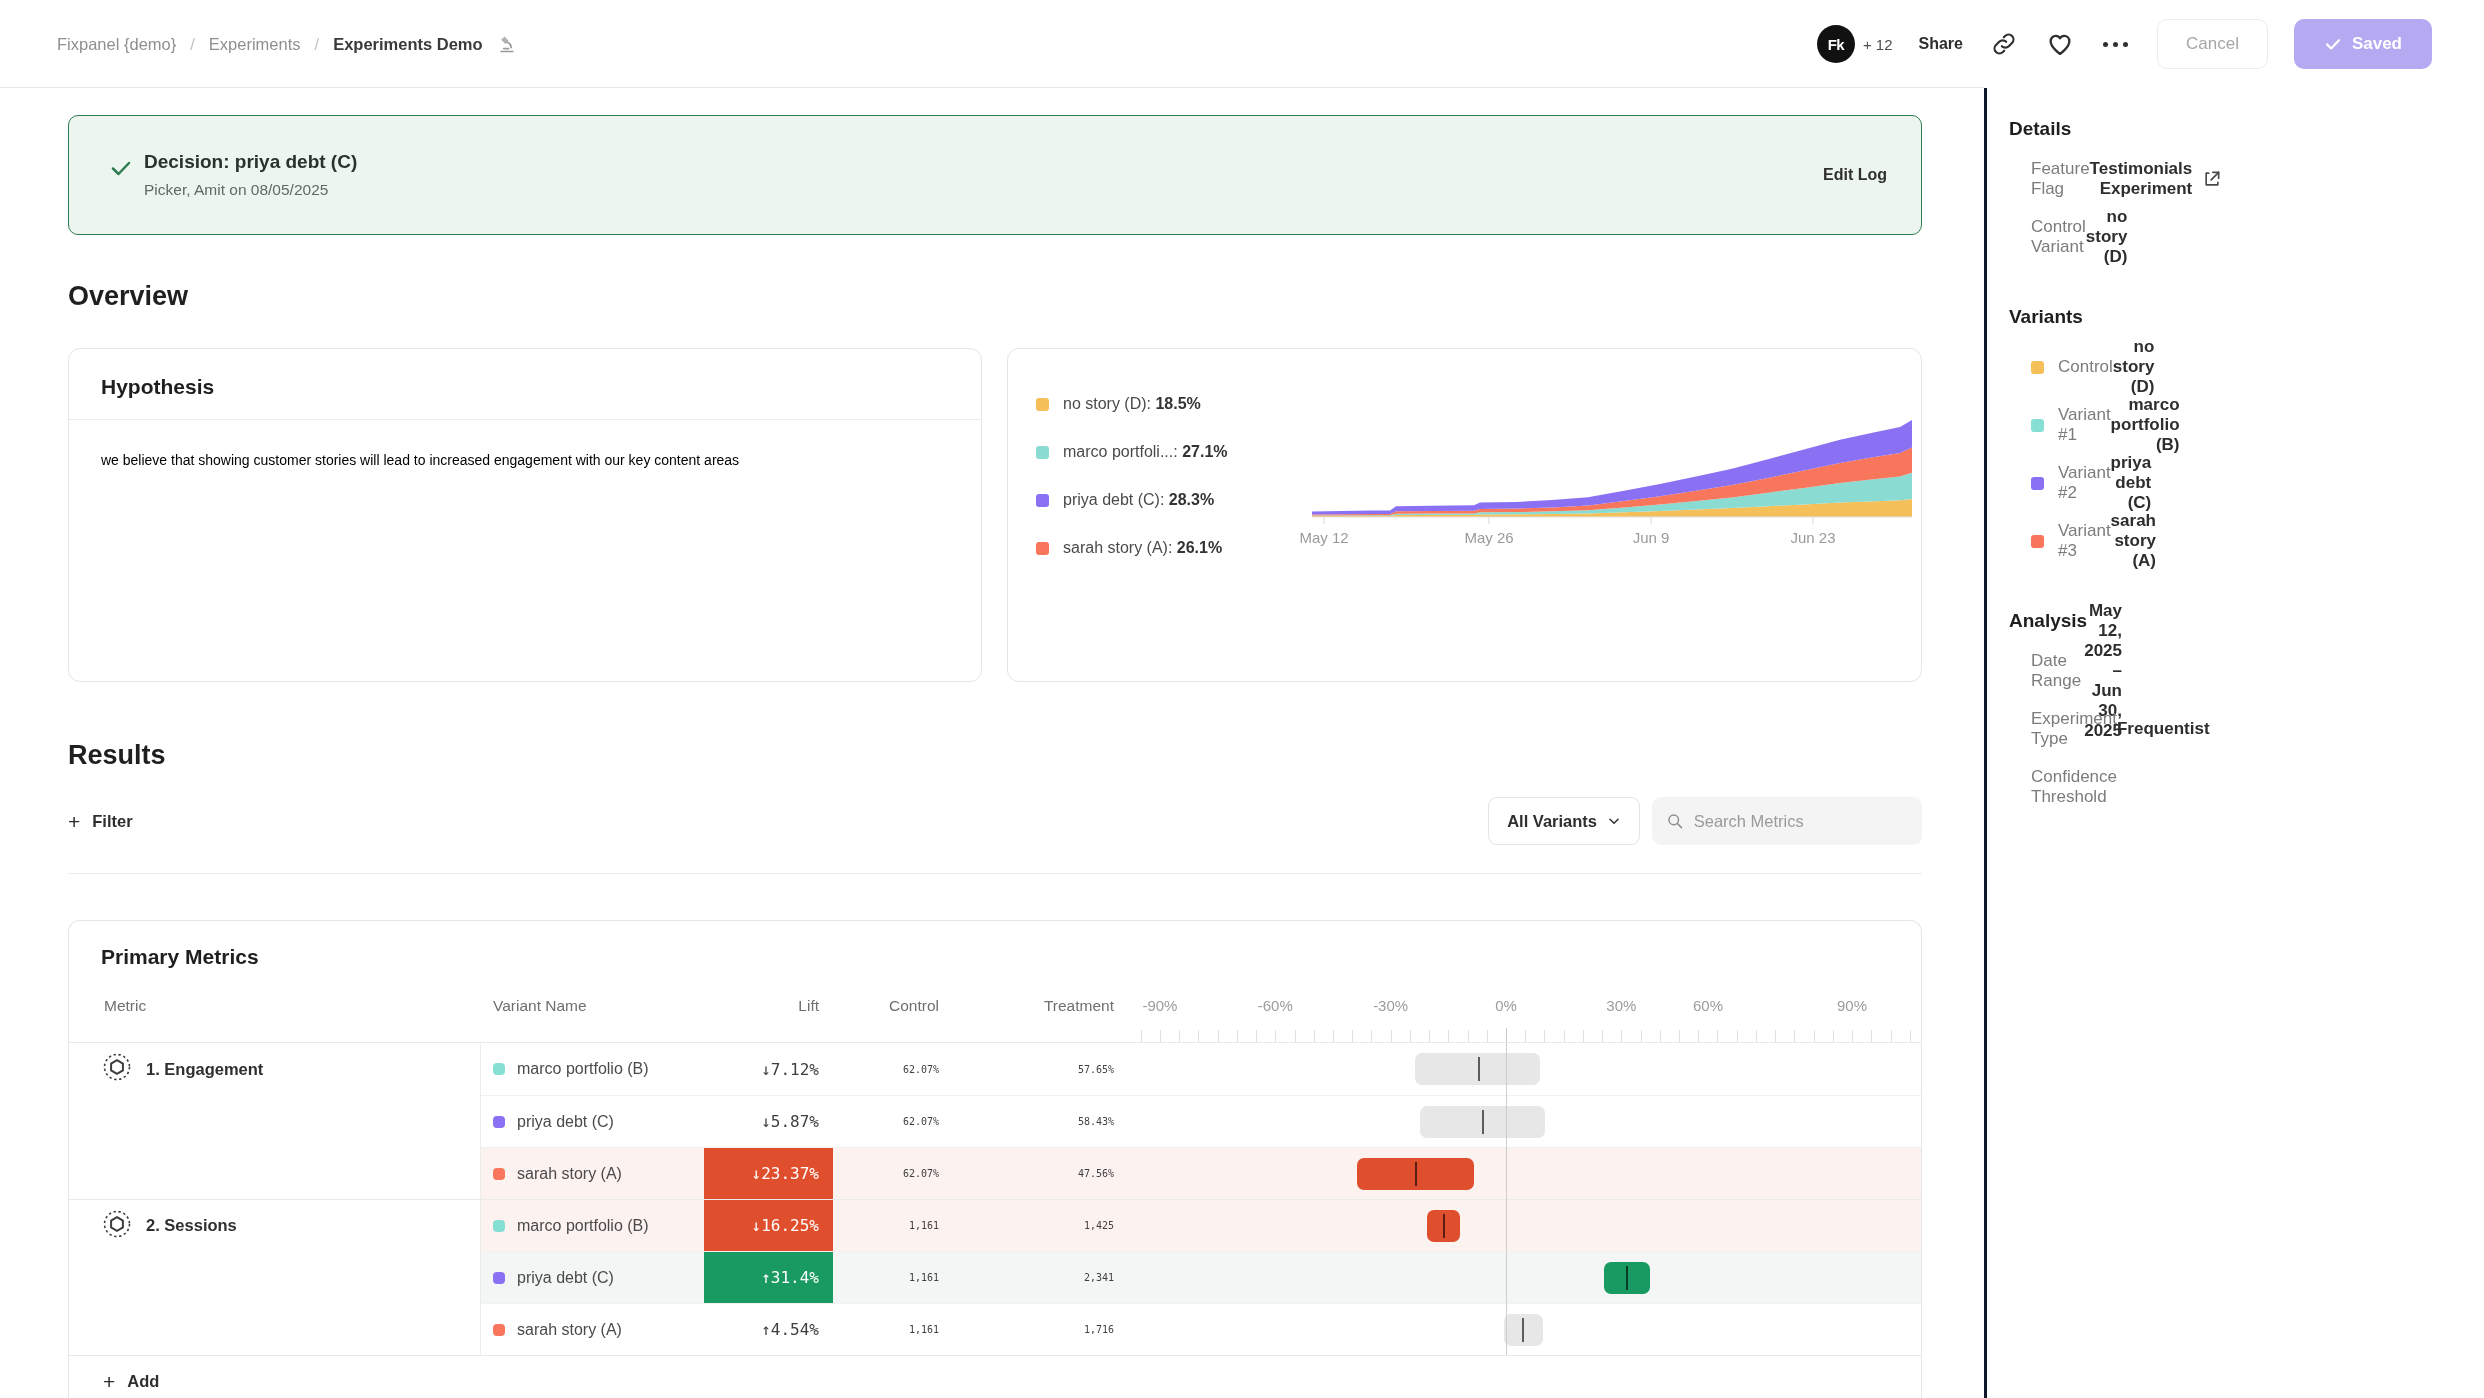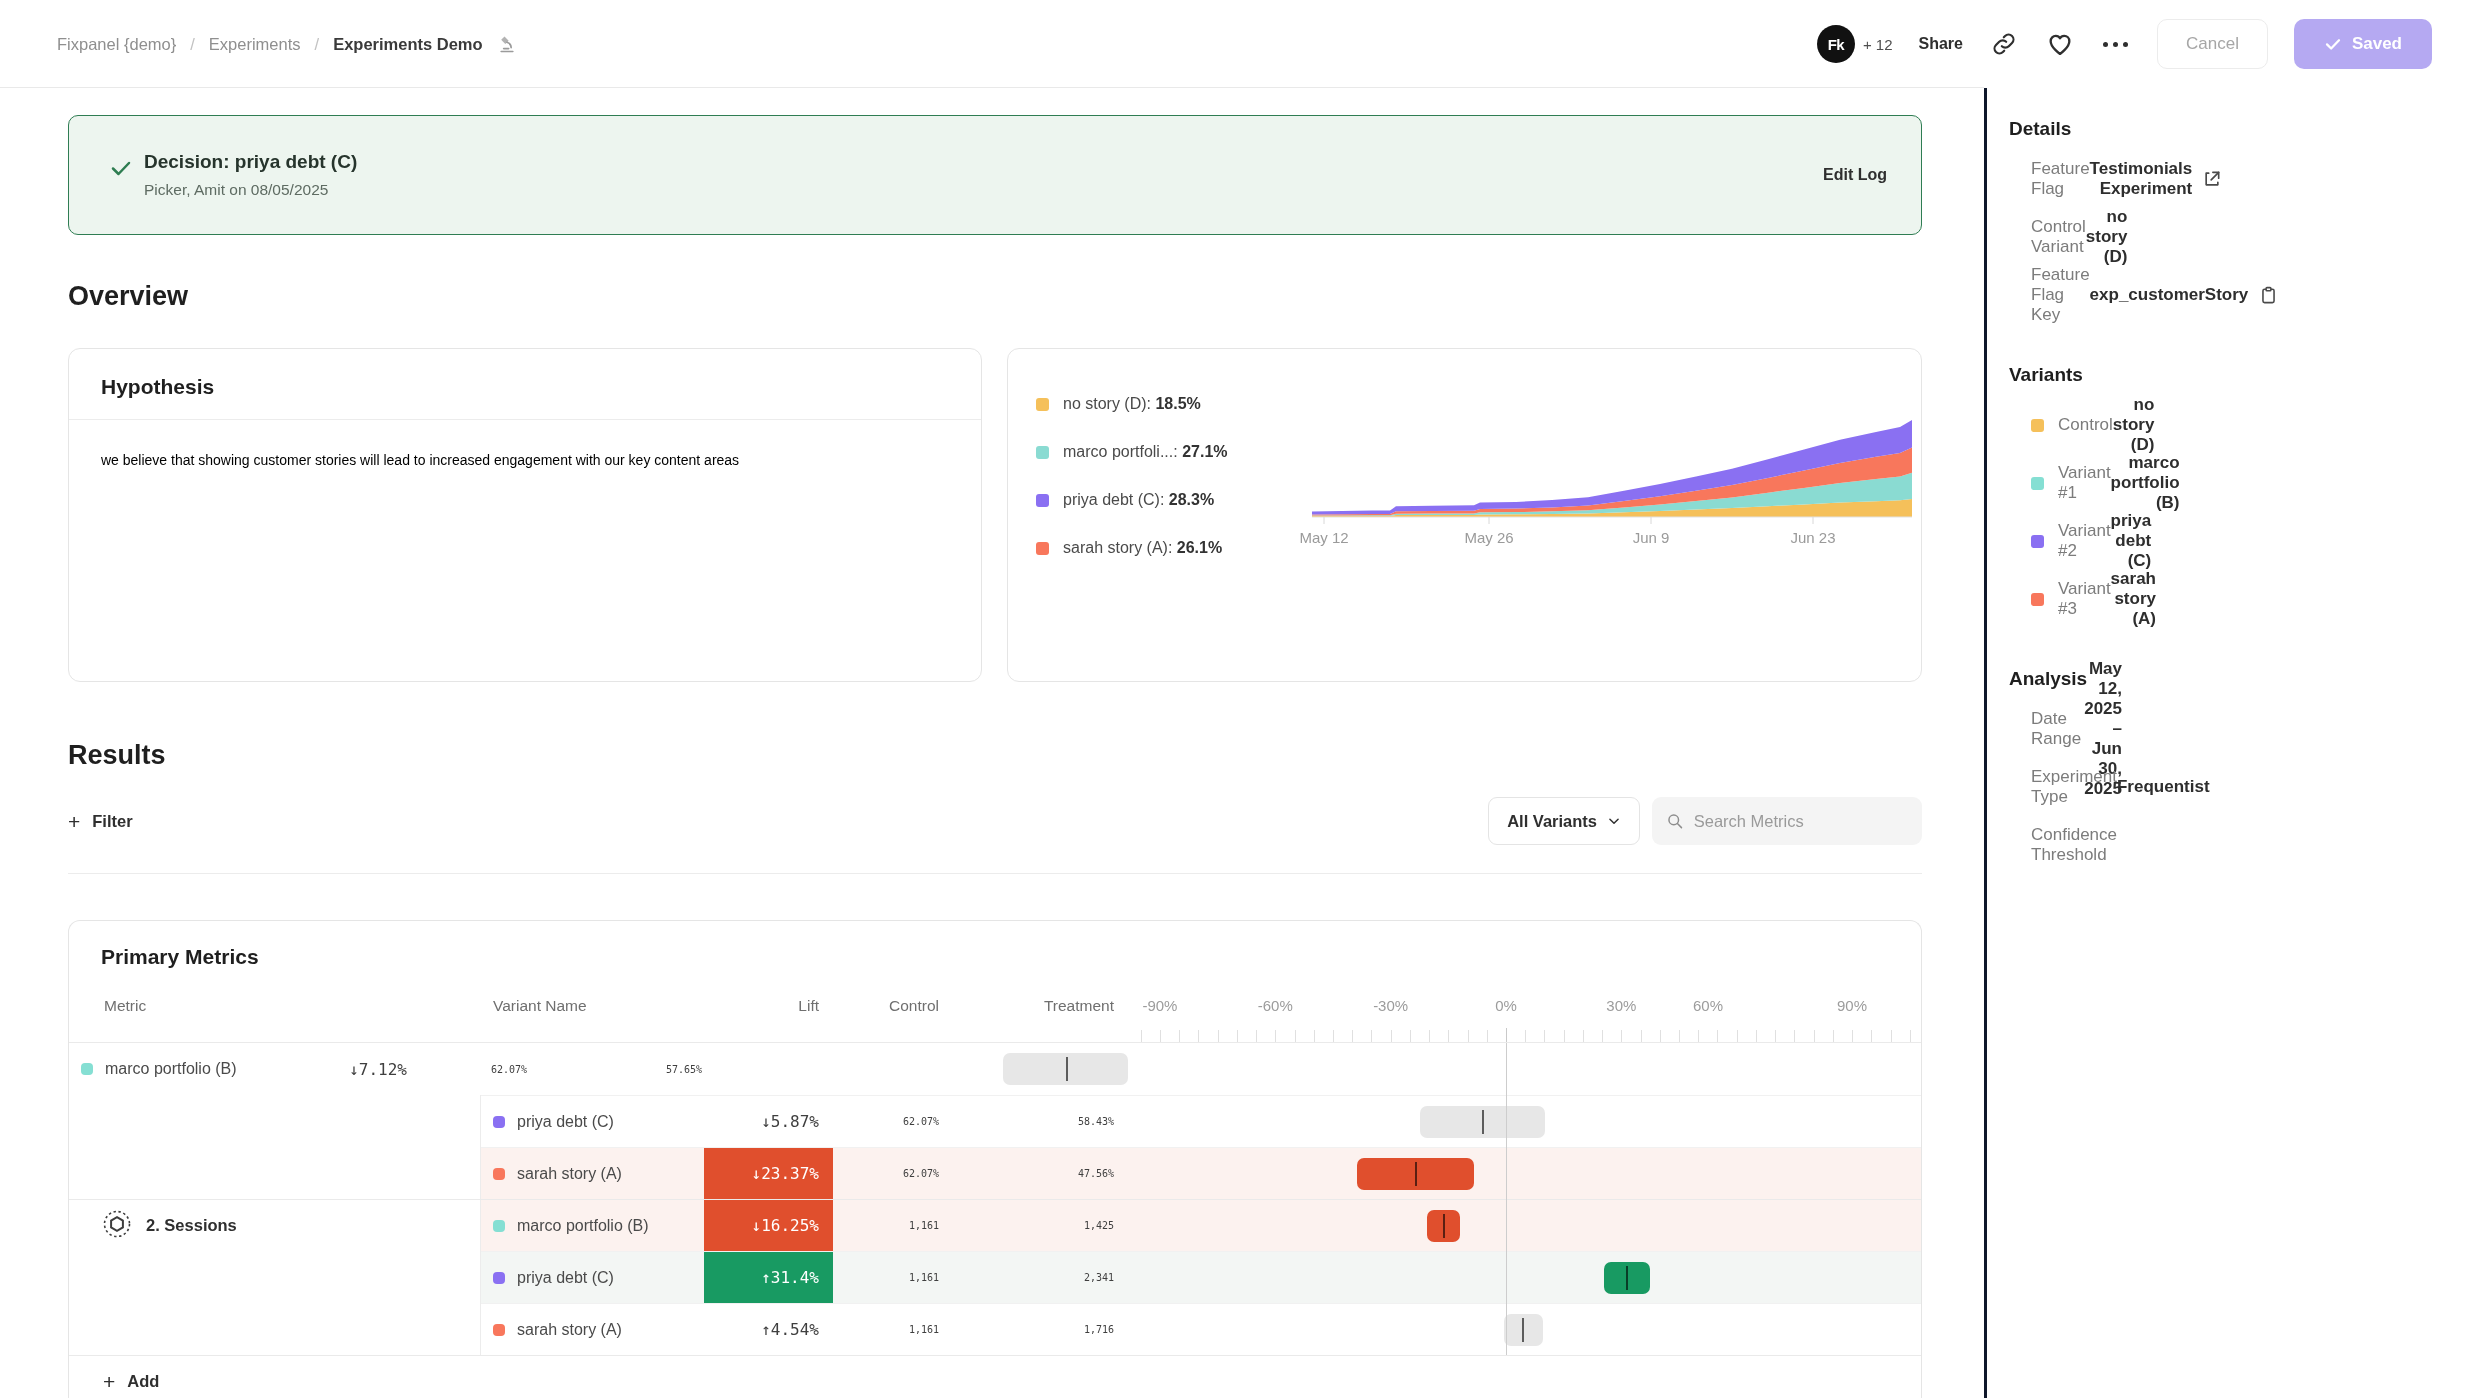--- a/index.html
+++ b/index.html
@@ -325,20 +325,27 @@
               <span class="tick" style="left: 704.825px;"></span>
               <span class="tick" style="left: 724.05px;"></span>
               <span class="tick" style="left: 743.275px;"></span>
               <span class="tick" style="left: 762.5px;"></span>
               <span class="tick" style="left: 781.725px;"></span>
             </div>
         </div>
         <div class="tbl-body" id="tbl-body">
             <div class="zero-line" style="left: 1437px;"></div>
             <div class="trow">
+              <div class="metric-cell">
+                <span><svg class="metric-icon" width="30" height="30" viewBox="0 0 30 30" fill="none">
+                    <circle cx="15" cy="15" r="12.5" stroke="#3d3d3d" stroke-width="1.6" stroke-dasharray="2.4 2.6"></circle>
+                    <path d="M15 8.2l5.9 3.4v6.8L15 21.8l-5.9-3.4v-6.8z" stroke="#3d3d3d" stroke-width="2" fill="none"></path>
+                  </svg></span>
+                <span class="metric-name">1. Engagement</span>
+              </div>
               <div class="row-rest bg-white">
                 <div class="cell-variant">
                   <span class="variant-chip" style="background: rgb(133, 223, 211);"></span>
                   <span class="variant-label">marco portfolio (B)</span>
                 </div>
                 <div class="cell-lift mono plain">↓7.12%</div>
                 <div class="cell-num cell-control mono">62.07%</div>
                 <div class="cell-num cell-treat mono">57.65%</div>
                 <div class="cell-plot">
                   <div class="ci-bar gray" style="left: 286.873px; width: 124.963px;">
@@ -462,30 +469,20 @@
                 <path d="M13 4h7v7"></path>
                 <path d="M20 4L11 13"></path>
               </svg>
             </span>
           </div>
           <div class="sb-row">
             <span class="sb-label">Control Variant</span>
             <span class="sb-value">no story (D)</span>
             <span class="sb-icon-slot"></span>
           </div>
-          <div class="sb-row">
-            <span class="sb-label">Feature Flag Key</span>
-            <span class="sb-value">exp_customerStory</span>
-            <span class="sb-icon-slot">
-              <svg width="19" height="19" viewBox="0 0 24 24" fill="none" stroke="#4a4a4a" stroke-width="2" stroke-linejoin="round">
-                <rect x="5" y="4" width="14" height="17" rx="2"></rect>
-                <rect x="9" y="2" width="6" height="4" rx="1" fill="#fff"></rect>
-              </svg>
-            </span>
-          </div>
         </div>
     </div>
     <div class="sb-section">
       <div class="sb-heading">Variants</div>
       <div id="variants-rows">
           <div class="sb-row">
             <span class="sb-label">
               <span class="sb-chip" style="background: rgb(245, 192, 90);"></span>
               <span>Control</span>
             </span>

